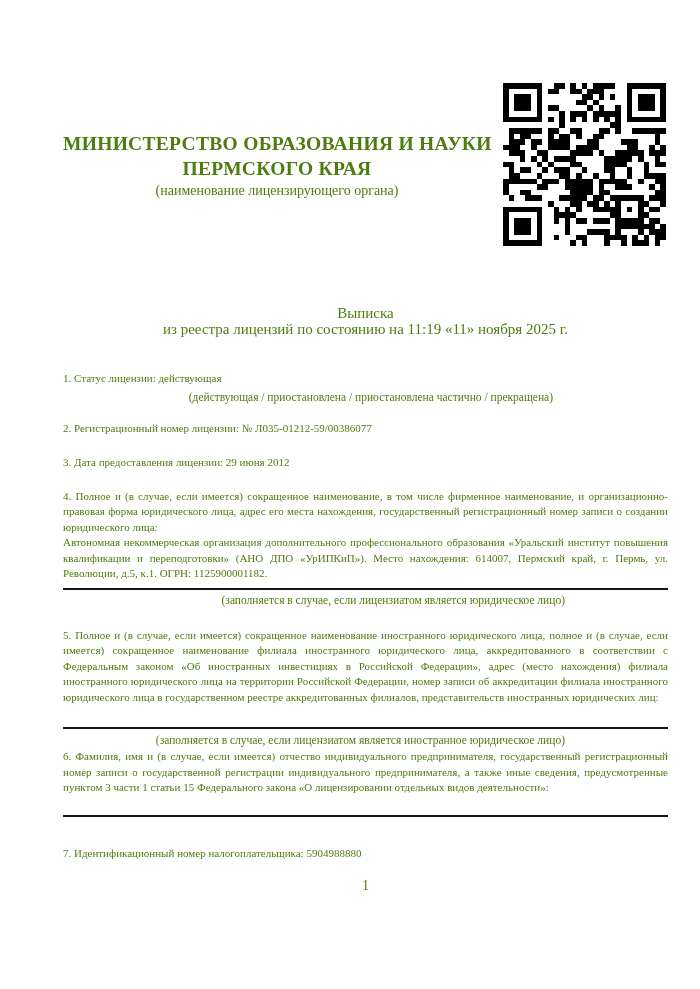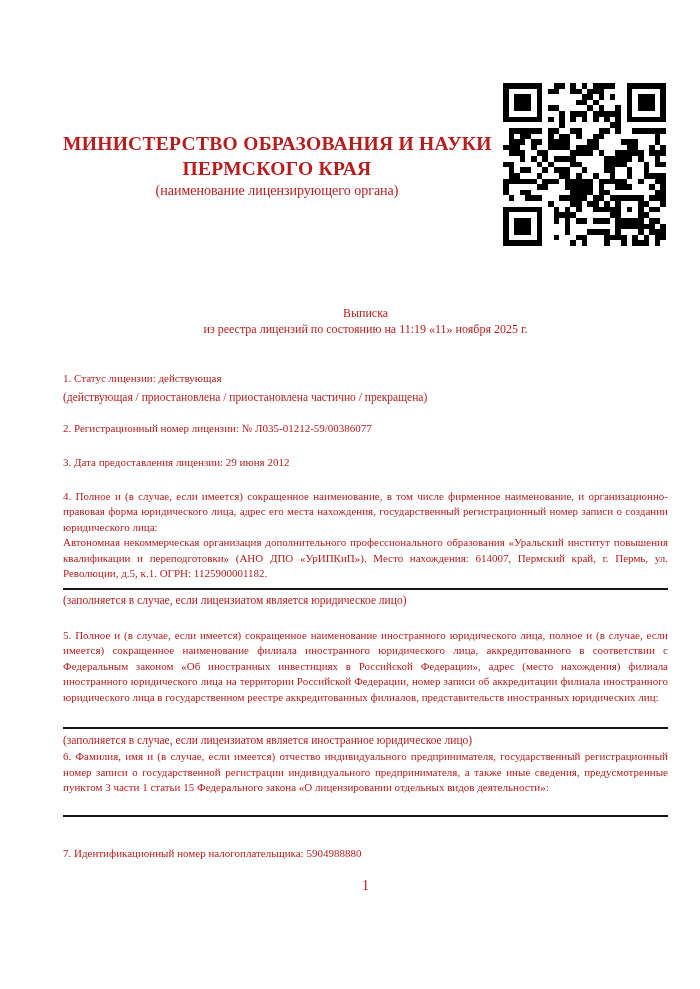--- a/index.html
+++ b/index.html
@@ -1,44 +1,44 @@
 <!DOCTYPE html>
 <html lang="ru"><head>
 <meta charset="utf-8">
 <style>
   html,body{margin:0;padding:0;background:#fff;}
   .page{
     position:relative;
     width:700px;height:989px;
     background:#ffffff;
-    color:#b91c1c;
+    color:#4d7c0f;
     font-family:"Liberation Serif","DejaVu Serif",serif;
     overflow:hidden;
     box-sizing:border-box;
   }
   .header{position:relative;height:248px;}
   .ministry{
     position:absolute;left:63px;top:131px;width:428px;
     text-align:center;
   }
   .ministry-line{
     font-weight:bold;font-size:19.5px;line-height:25px;
     letter-spacing:.3px;white-space:nowrap;
   }
   .ministry-note{font-size:14px;line-height:13px;margin-top:3px;}
   .qr{position:absolute;left:503px;top:83px;width:163px;height:163px;}
   .content{padding:0 32px 0 63px;}
-  .doc-title{margin-top:58px;text-align:center;font-size:12px;line-height:15.5px;}
+  .doc-title{margin-top:58px;text-align:center;font-size:15px;line-height:15.5px;}
   .body-text{
     margin:0;font-size:11px;line-height:15.5px;
     text-align:justify;text-align-last:left;
   }
   .single-line{text-align:left;}
   .centered-note{
-    margin:0;text-align:left;font-size:11.5px;line-height:14px;
+    margin:0;text-align:right;font-size:11.5px;line-height:14px;
   }
   .note-shift-a{margin-right:115px;}   
   .note-shift-b{margin-right:103px;}   
   .fill-line{height:2px;background:#161616;}
   .mt-i1{margin-top:34px;}
   .mt-note1{margin-top:3px;}
   .mt-i2{margin-top:17px;}
   .mt-i3{margin-top:19px;}
   .mt-i4{margin-top:18px;}
   .mt-rule4{margin-top:6px;}

